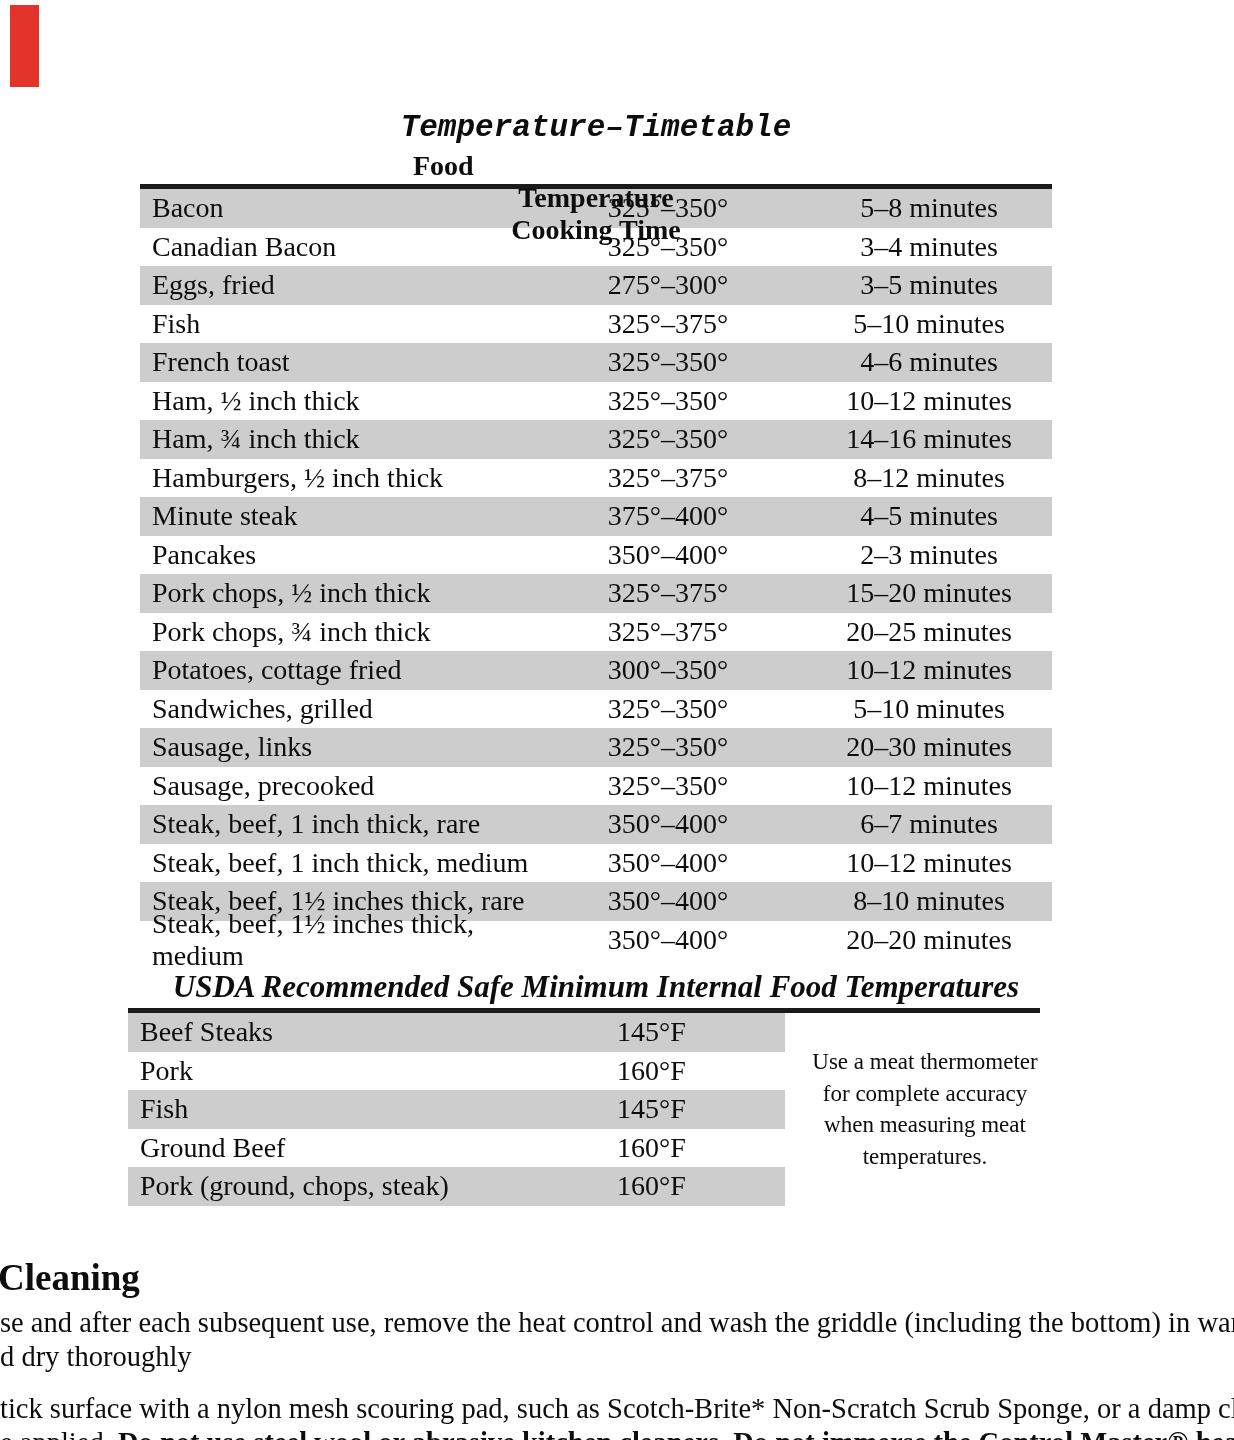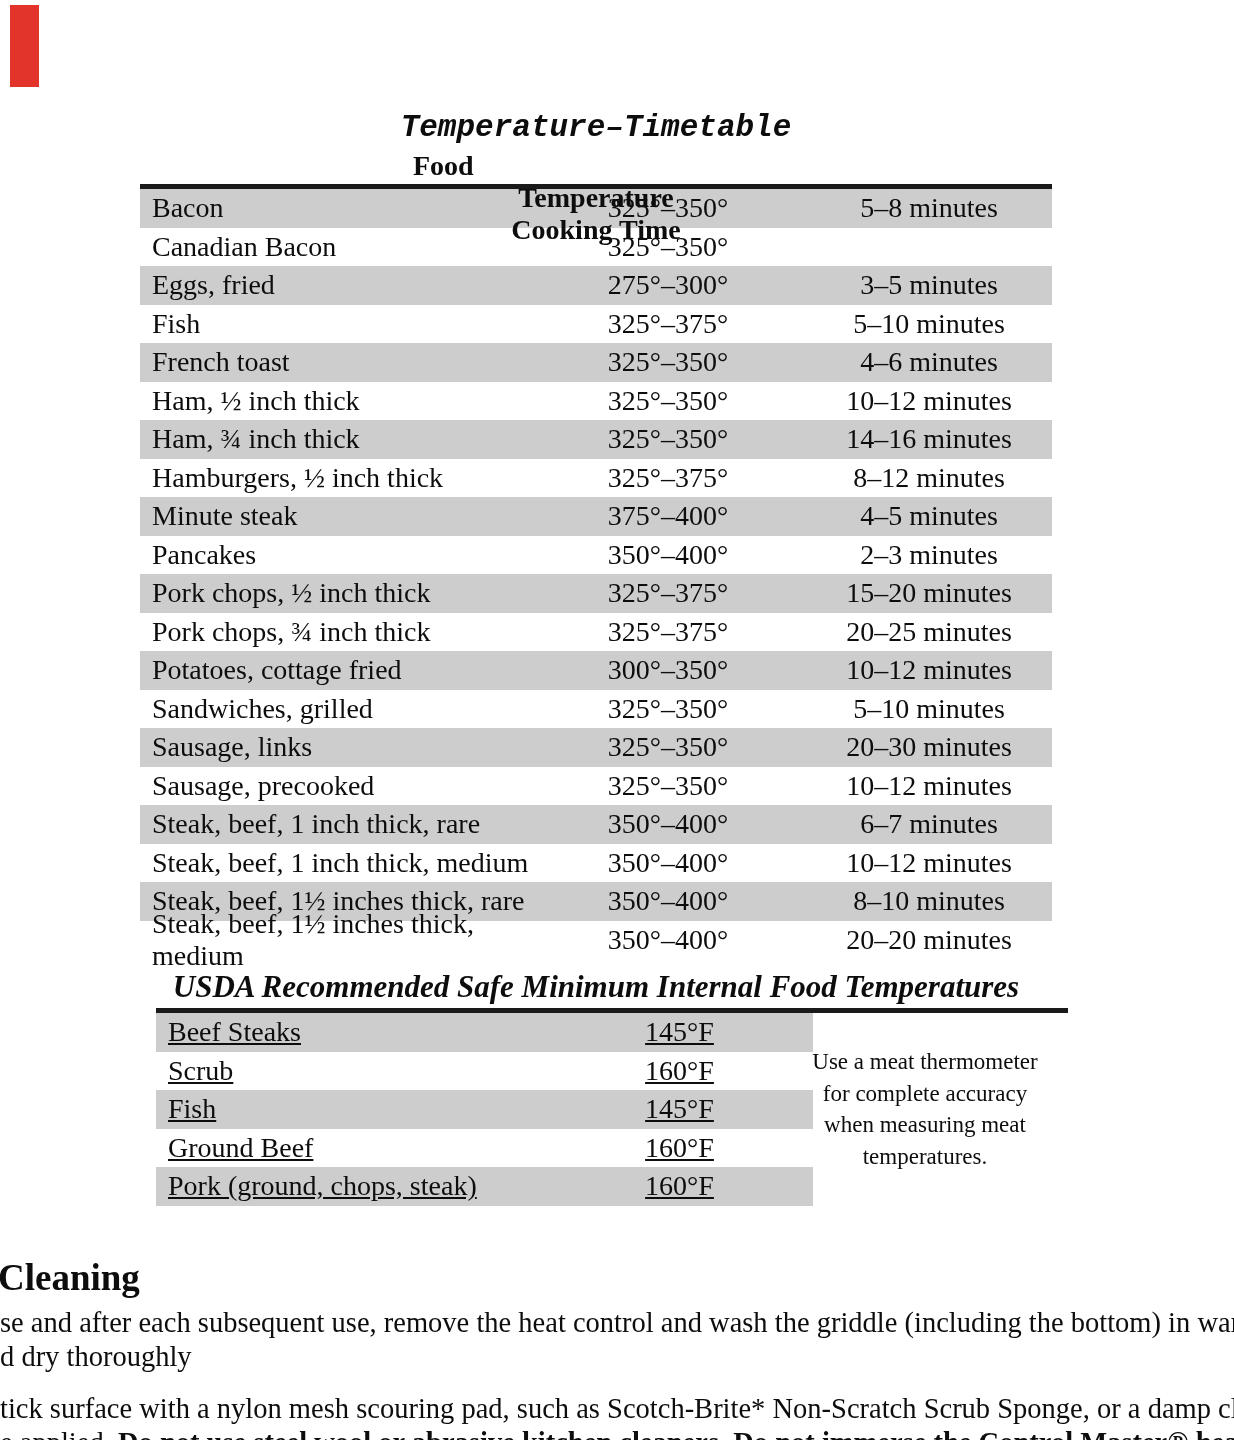--- a/index.html
+++ b/index.html
@@ -63,21 +63,21 @@
   .usda-title {
     position: absolute;
     left: 140px; top: 966px; width: 912px;
     text-align: center;
     font-weight: bold; font-style: italic;
     font-size: 31px; line-height: 42px;
     white-space: nowrap;
   }
   .usda-table {
     position: absolute;
-    left: 156px; top: 1008px; width: 912px; text-decoration: underline;
+    left: 128px; top: 1008px; width: 912px;
   }
   .usda-table .rule { width: 912px; }
   .usda-table .tbody .row { width: 657px; }
   .usda-table .tbody > div:nth-of-type(odd) { background: #cdcdcd; }
   .col-usda-food { width: 390px; box-sizing: border-box; padding-left: 12px; text-align: left; }
   .col-usda-temp { width: 267px; text-align: center; }
 
   .usda-note {
     position: absolute;
     left: 797px; top: 1046px; width: 256px;
@@ -128,20 +128,21 @@
 
         <div class="row">
           <span class="col-food">Bacon</span>
           <span class="col-temp">325°–350°</span>
           <span class="col-time">5–8 minutes</span>
         </div>
 
         <div class="row">
           <span class="col-food">Canadian Bacon</span>
           <span class="col-temp">325°–350°</span>
+          <span class="col-time">3–4 minutes</span>
         </div>
 
         <div class="row">
           <span class="col-food">Eggs, fried</span>
           <span class="col-temp">275°–300°</span>
           <span class="col-time">3–5 minutes</span>
         </div>
 
         <div class="row">
           <span class="col-food">Fish</span>
@@ -252,21 +253,21 @@
   <div class="usda-table">
     <div class="rule"></div>
     <div class="tbody">
 
         <div class="row">
           <span class="col-usda-food">Beef Steaks</span>
           <span class="col-usda-temp">145°F</span>
         </div>
 
         <div class="row">
-          <span class="col-usda-food">Scrub</span>
+          <span class="col-usda-food">Pork</span>
           <span class="col-usda-temp">160°F</span>
         </div>
 
         <div class="row">
           <span class="col-usda-food">Fish</span>
           <span class="col-usda-temp">145°F</span>
         </div>
 
         <div class="row">
           <span class="col-usda-food">Ground Beef</span>

